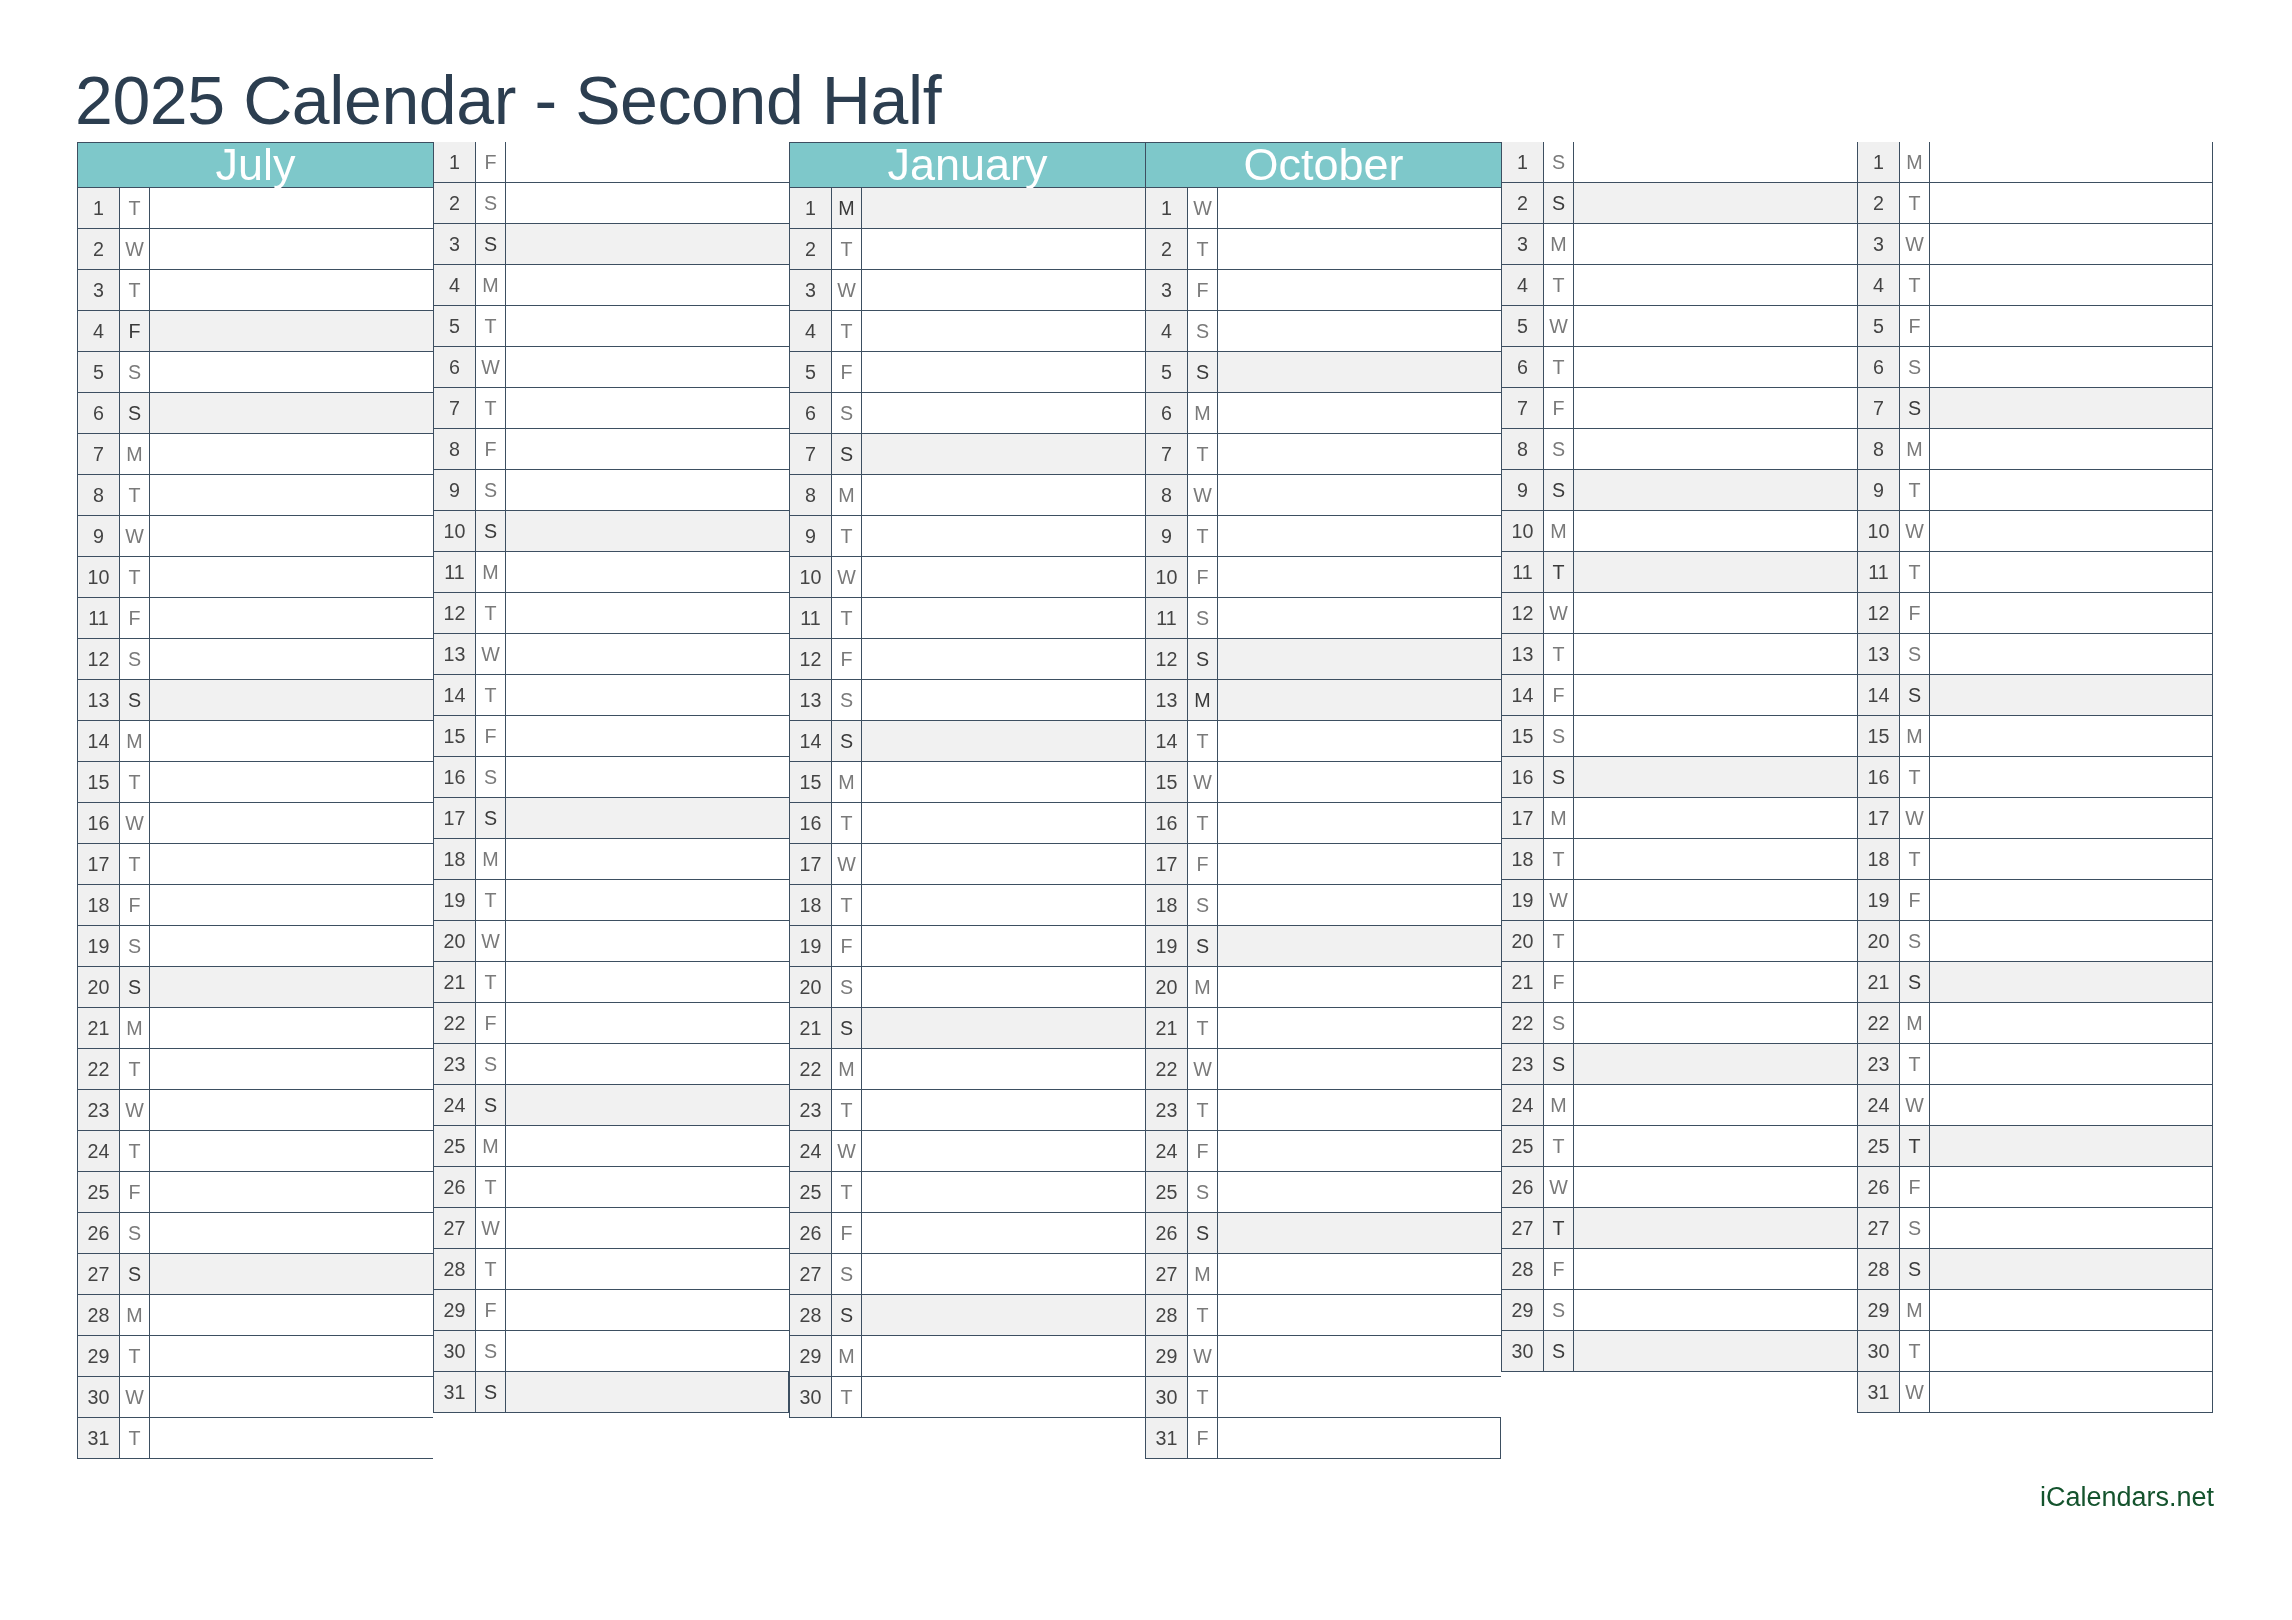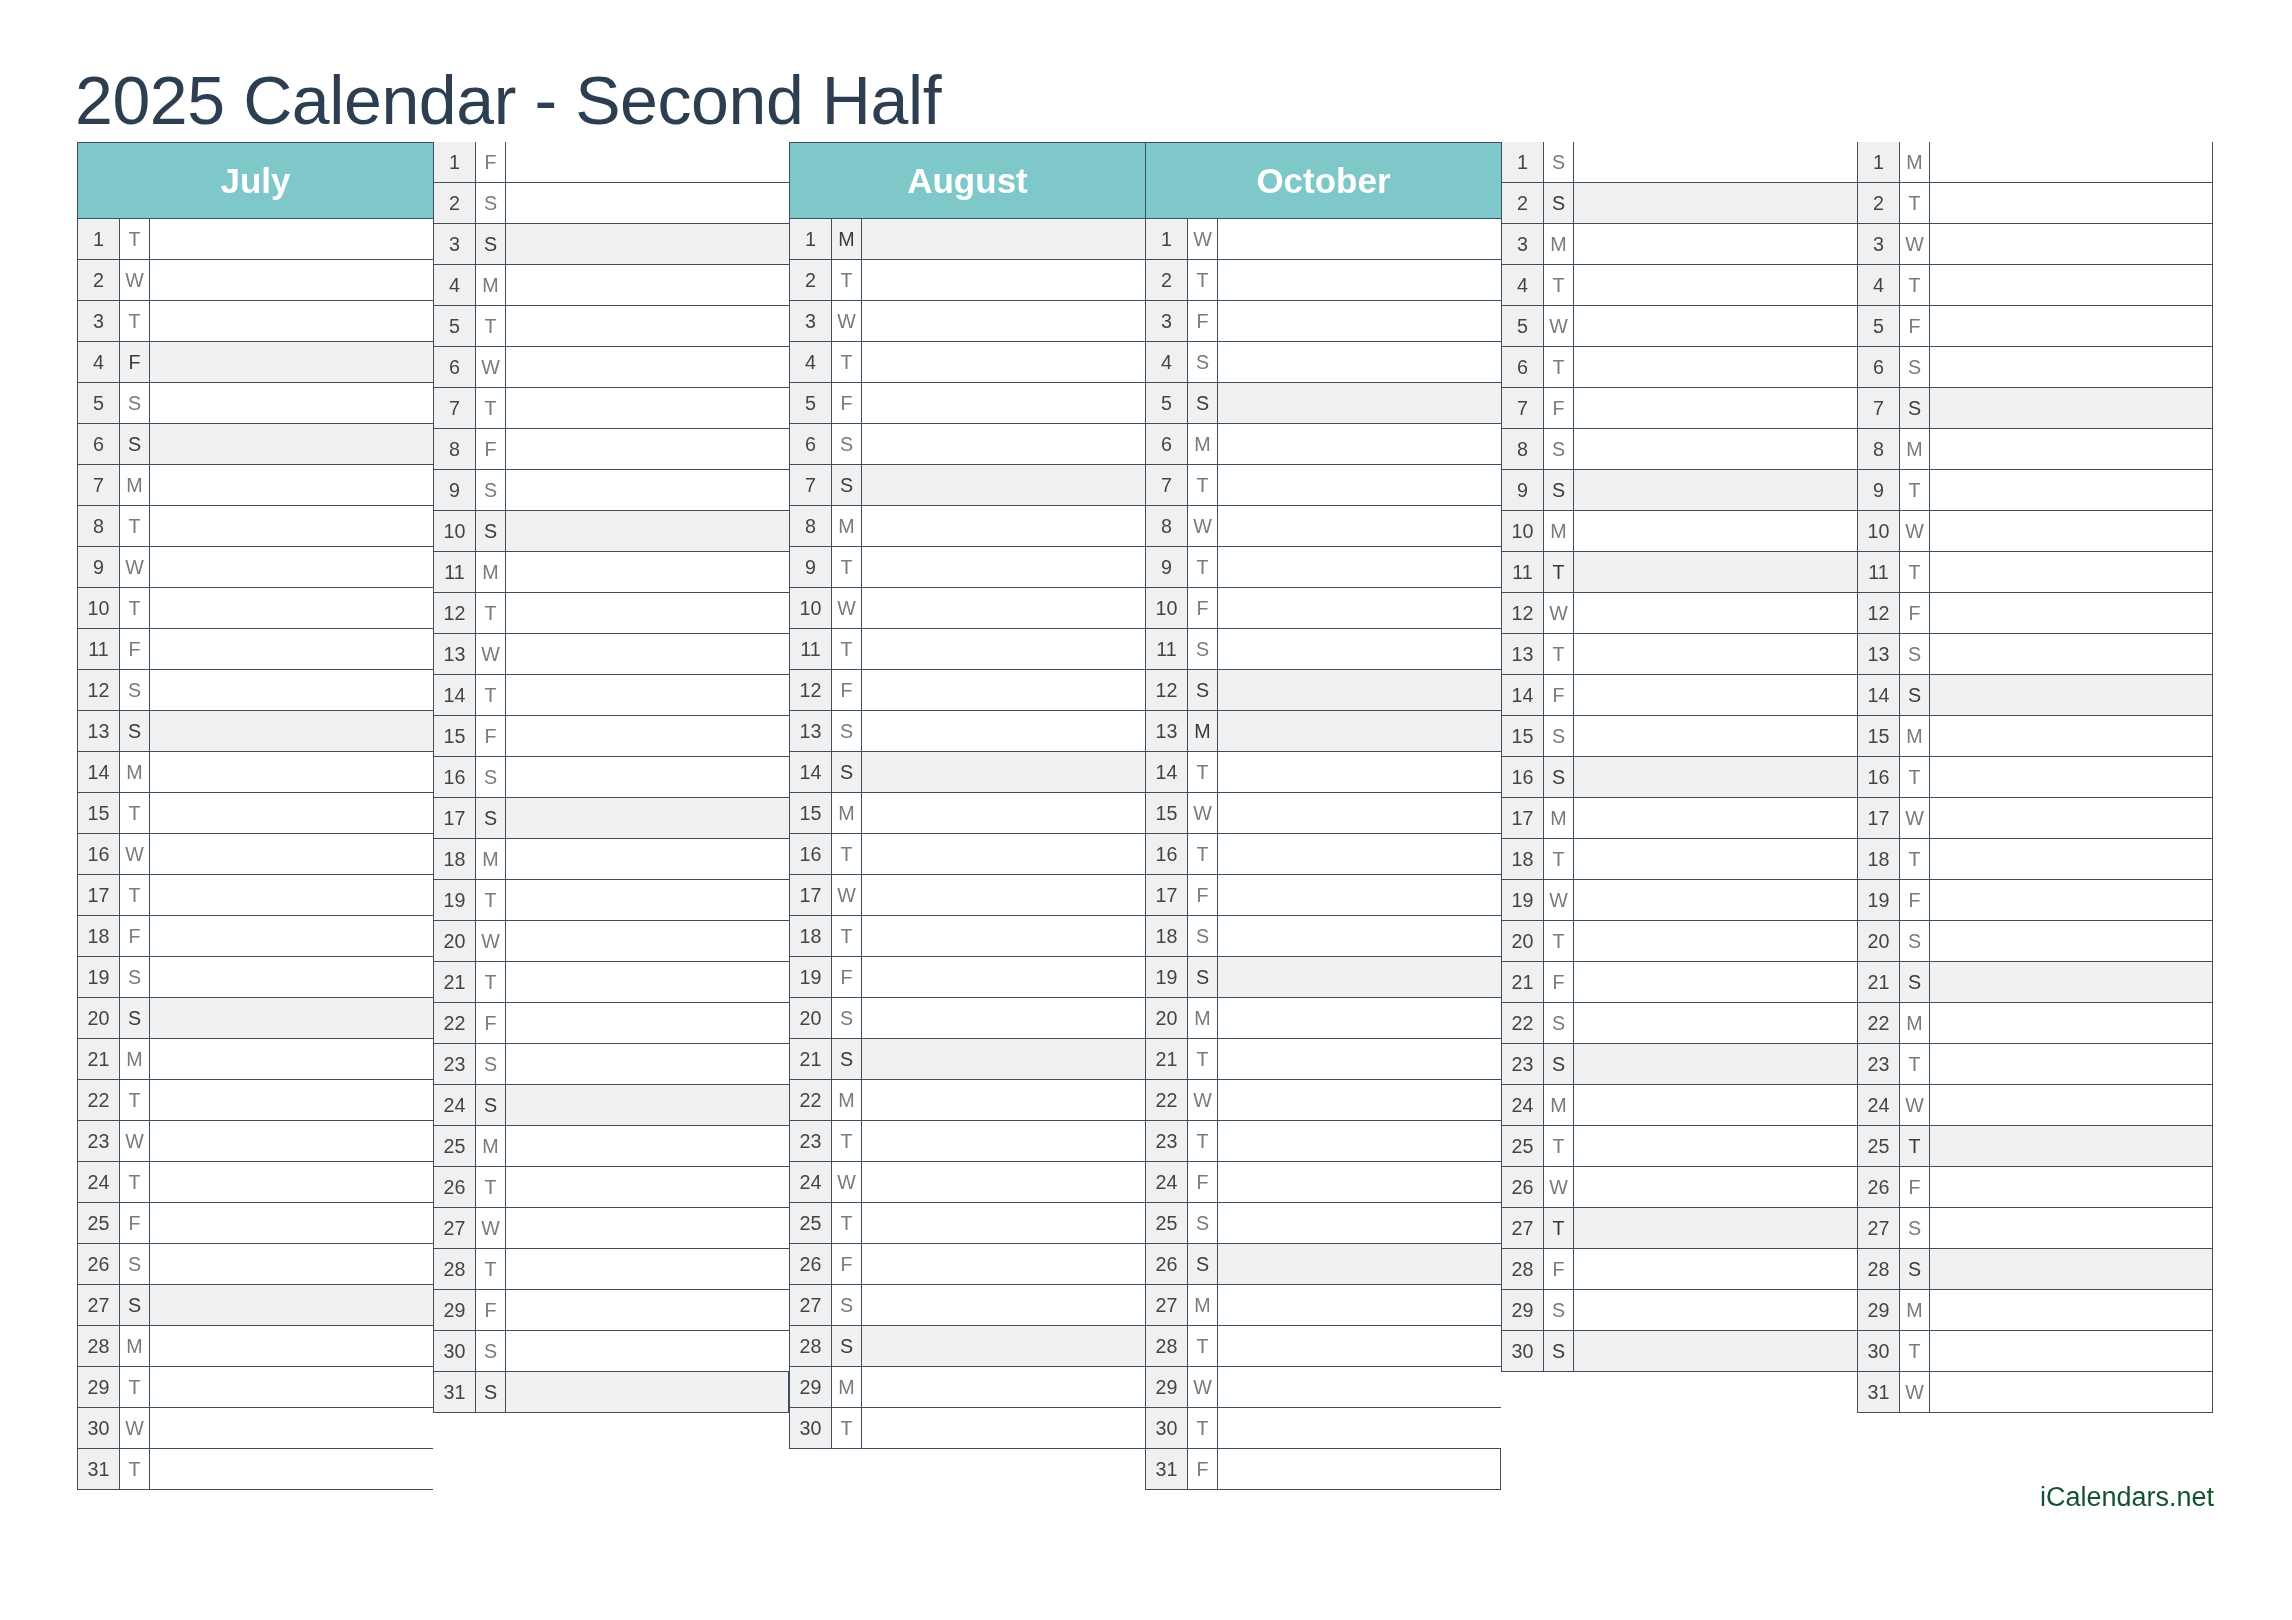--- a/index.html
+++ b/index.html
@@ -2,24 +2,24 @@
 <html style="font-size:14.3px"><head>
 <meta charset="utf-8">
 <style>
   html, body { margin: 0; padding: 0; background: #ffffff; }
   body { width: 2293px; height: 1620px; position: relative; overflow: hidden;
          font-family: "Liberation Sans", sans-serif; }
   .title { position: absolute; left: 75px; top: 66px; font-size: 68px; line-height: 1;
            color: #2c3e50; letter-spacing: -0.4px; margin: 0; font-weight: normal; white-space: nowrap; }
   .table { position: absolute; left: 77px; top: 142px; width: 2139px; display: flex; }
   .month { width: 356px; flex: 0 0 356px; box-sizing: border-box; }
-  .month-header { height: 77px; background: #7ec8ca; color: #ffffff; font-size: 35px;
+  .month-header { height: 46px; background: #7ec8ca; color: #ffffff; font-size: 45px;
                   display: flex; align-items: center; justify-content: center;
                   box-sizing: border-box; border-top: 1.8px solid #3d4f61; border-left: 1.8px solid #3d4f61;
-                  border-bottom: 1.8px solid #3d4f61; font-weight: bold; }
+                  border-bottom: 1.8px solid #3d4f61; }
   .month:last-child .month-header { border-right: 1.8px solid #3d4f61; }
   .row { height: 41px; display: flex; box-sizing: border-box; border-bottom: 1.8px solid #3d4f61; }
   .cell { box-sizing: border-box; display: flex; align-items: center; height: 100%; }
   .cell-day { width: 43px; flex: 0 0 43px; background: #f0f0f0; color: #444; font-size: 19.7px;
               justify-content: center; border-left: 1.8px solid #3d4f61; border-right: 1.3px solid #3d4f61; }
   .cell-wd { width: 30px; flex: 0 0 30px; background: #ffffff; color: #7a7a7a; font-size: 19.7px;
              justify-content: center; border-right: 1.3px solid #3d4f61; }
   .cell-note { flex: 1 1 auto; background: #ffffff; }
   .month:last-child .cell-note { border-right: 1.8px solid #3d4f61; }
   .row.hl .cell-wd, .row.hl .cell-note { background: #f1f1f1; }
@@ -342,21 +342,21 @@
         <div class="cell cell-wd">S</div>
         <div class="cell cell-note"></div>
       </div>
       <div class="row hl last-in-month">
         <div class="cell cell-day">31</div>
         <div class="cell cell-wd">S</div>
         <div class="cell cell-note"></div>
       </div>
     </div>
     <div class="month">
-      <div class="month-header">August</div>
+      <div class="month-header">January</div>
       <div class="row hl">
         <div class="cell cell-day">1</div>
         <div class="cell cell-wd">M</div>
         <div class="cell cell-note"></div>
       </div>
       <div class="row">
         <div class="cell cell-day">2</div>
         <div class="cell cell-wd">T</div>
         <div class="cell cell-note"></div>
       </div>

